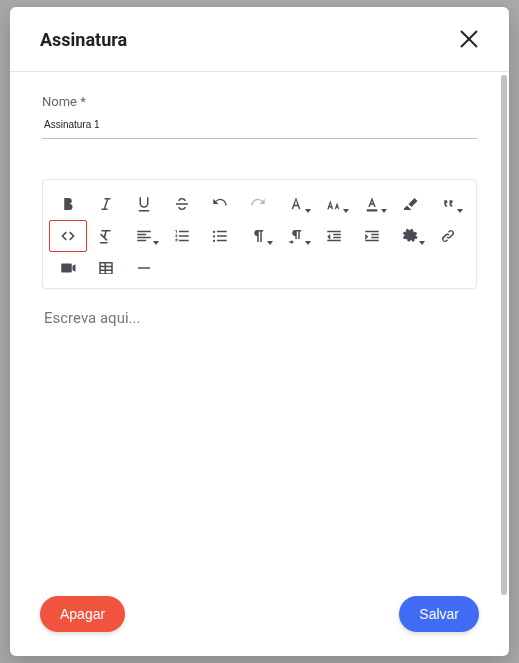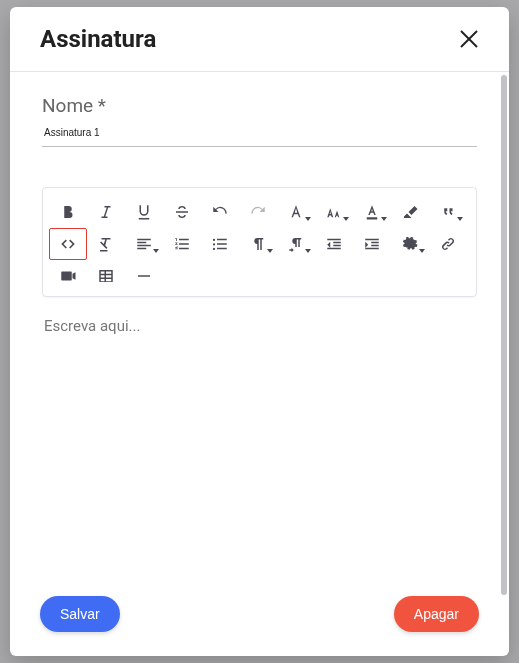--- a/index.html
+++ b/index.html
@@ -7,27 +7,27 @@
   .backdrop { width:519px; height:663px; position:relative; }
   .modal {
     position:absolute; left:10px; top:7px; right:10px; bottom:7px;
     background:#fff; border-radius:6px; display:flex; flex-direction:column;
     box-shadow:0 8px 24px rgba(0,0,0,.2);
   }
   .modal-header {
     display:flex; align-items:center; justify-content:space-between;
     padding:18px 26px 18px 30px; border-bottom:1px solid #e5e5e8;
   }
-  .modal-title { font-size:24px; font-weight:700; color:#222; }
+  .modal-title { font-size:18px; font-weight:700; color:#222; }
   .close-btn { cursor:pointer; width:28px; height:28px; display:flex; align-items:center; justify-content:center; color:#222; }
   .close-btn svg { width:24px; height:24px; stroke:#222; stroke-width:2; }
   .modal-body { flex:1; overflow-y:auto; padding:22px 32px 0 32px; position:relative; }
   .modal-body::-webkit-scrollbar { width:8px; }
   .modal-body::-webkit-scrollbar-thumb { background:#c7c7cc; border-radius:4px; }
-  .field-label { font-size:19px; color:#666; margin-bottom:4px; }
+  .field-label { font-size:13px; color:#666; margin-bottom:4px; }
   .text-input {
     width:100%; border:none; border-bottom:1px solid #bfbfc3;
     font-size:10px; padding:4px 2px 8px 2px; outline:none; color:#222;
     background:transparent;
   }
   .toolbar-card {
     margin-top:40px; border:1px solid #e4e4e8; border-radius:4px;
     padding:8px 6px 4px 6px; box-shadow:0 1px 2px rgba(0,0,0,.04);
   }
   .toolbar-row { display:flex; flex-wrap:wrap; }
@@ -217,18 +217,18 @@
             </div>
         </div>
       </div>
 
       <div class="editor-area" contenteditable="true" data-placeholder="Escreva aqui..." style=""></div>
     </div>
 
     <div class="scroll-indicator"></div>
 
     <div class="modal-footer">
+      <button class="btn btn-danger">Apagar</button>
       <button class="btn btn-primary">Salvar</button>
-      <button class="btn btn-danger">Apagar</button>
     </div>
 
   </div>
 </div>
 
 </body></html>

